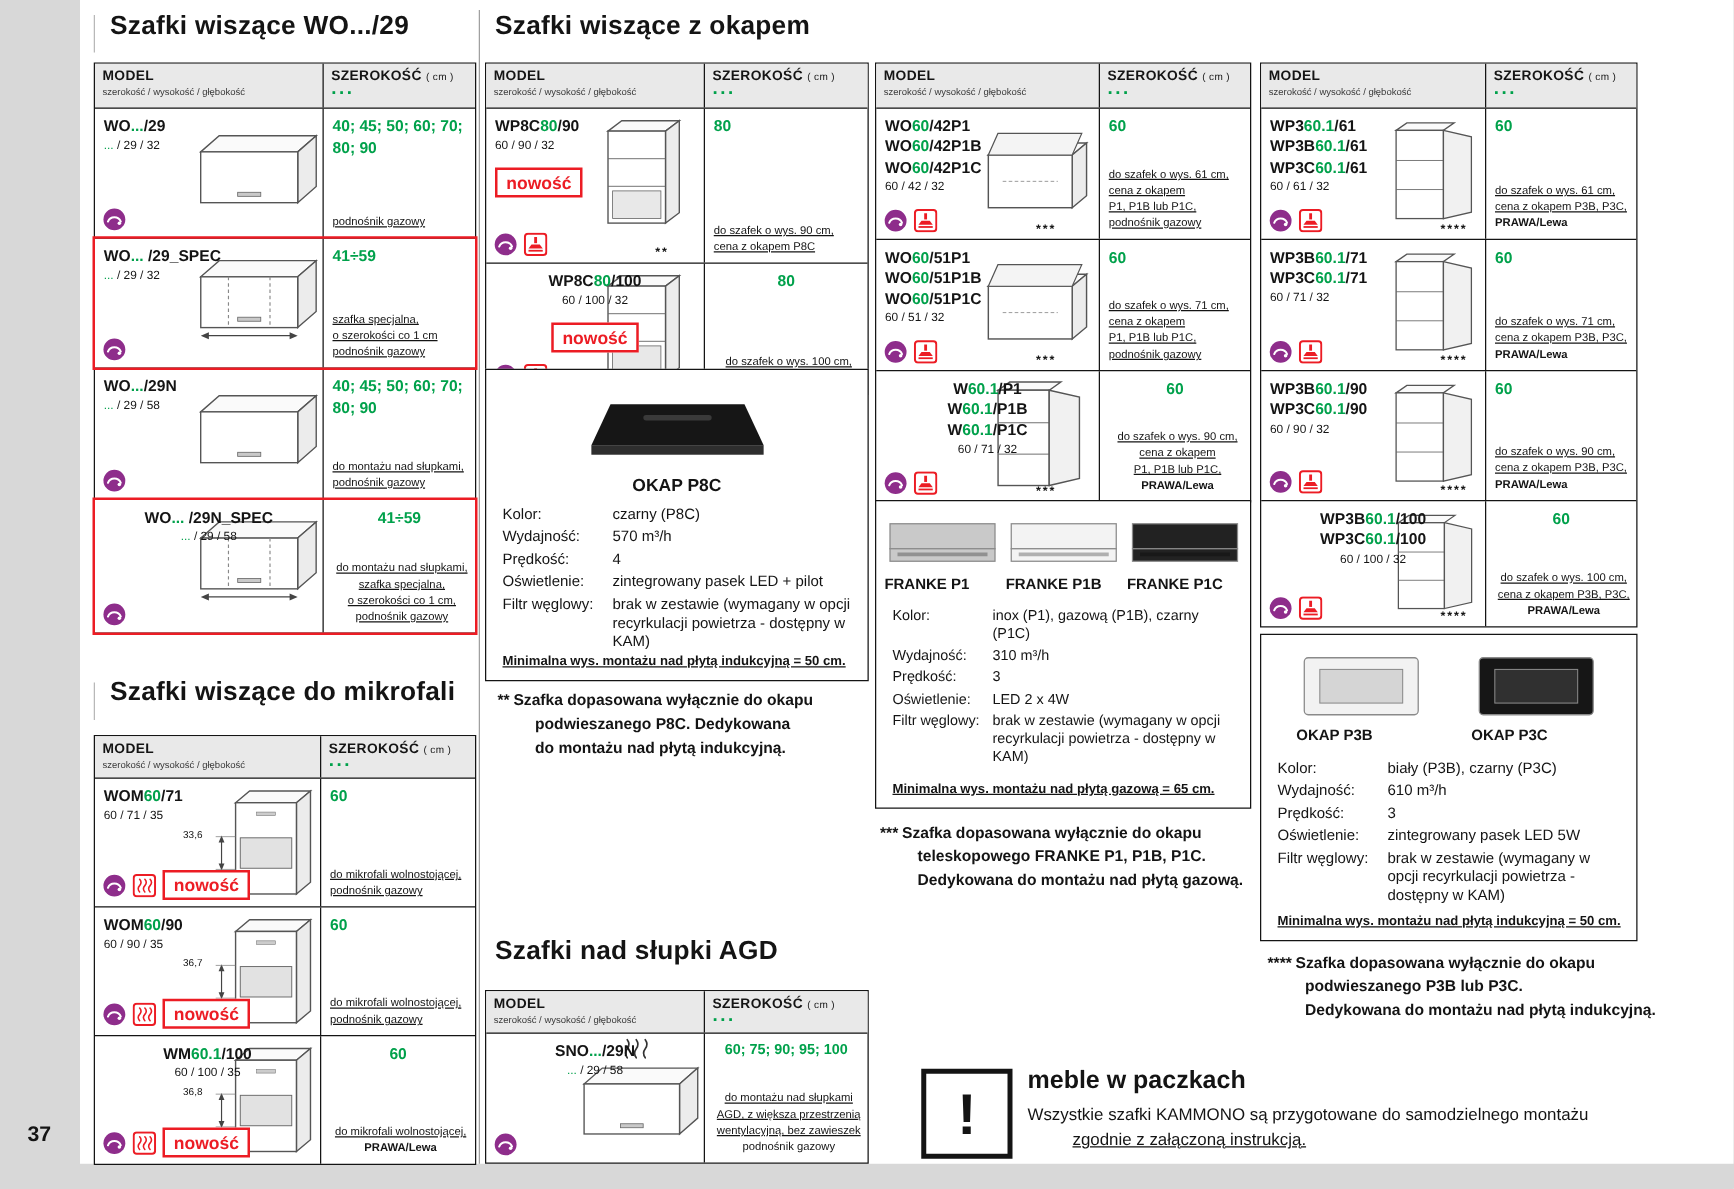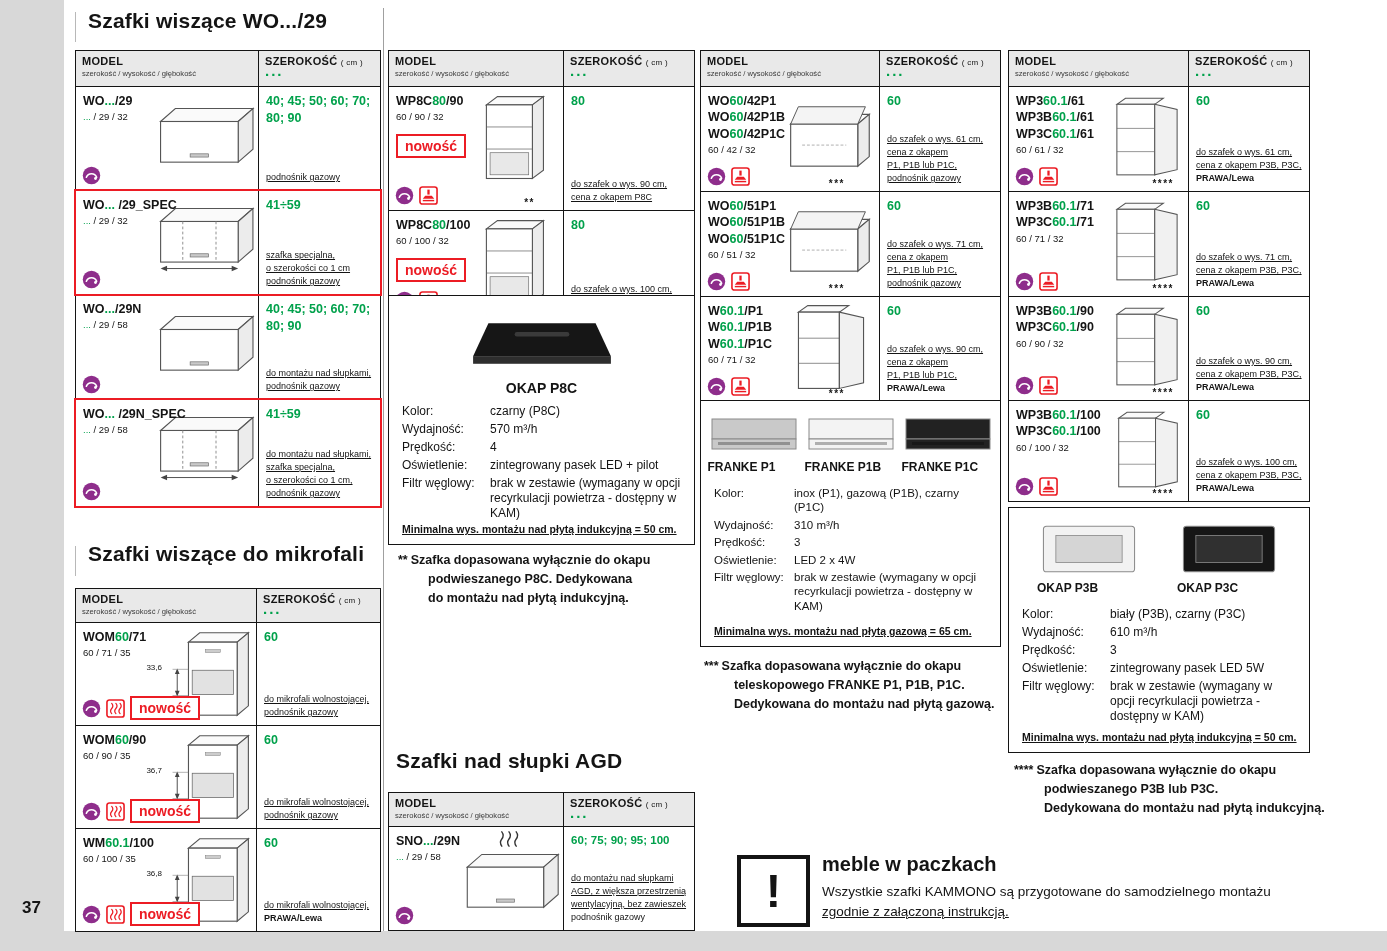--- a/index.html
+++ b/index.html
@@ -12,21 +12,21 @@
   .thead { display:flex; background:#e9e9e9; border-bottom:1px solid #141414; }
   .th { padding:4px 6px 2px; }
   .th-model { flex:1 1 auto; border-right:1px solid #141414; }
   .th-width { flex:0 0 auto; }
   .th-title { font-size:11px; font-weight:700; letter-spacing:.3px; }
   .th-unit { font-size:8px; font-weight:400; }
   .th-sub { font-size:7.6px; color:#3a3a3a; margin-top:2px; }
   .th-dots { font-size:15px; font-weight:700; letter-spacing:2px; line-height:8px; }
   .g { color:var(--green,#00A14B); }
   .trow { position:relative; display:flex; border-bottom:1px solid #141414; }
-  .trow:last-child { border-bottom:none; }
+  .trow:last-child { border-bottom:none;text-align:center; }
   .cell { position:relative; padding:6px 7px; }
   .cell-model { flex:1 1 auto; border-right:1px solid #141414; }
   .cell-width { flex:0 0 auto; }
   .mn { font-size:12.5px; font-weight:700; line-height:1.3; white-space:nowrap; position:relative; z-index:2; }
   .dims { font-size:9.5px; margin-top:2px; position:relative; z-index:2; }
   .wv { font-size:12.5px; font-weight:700; color:var(--green,#00A14B); line-height:1.35; }
   .wv-sm { font-size:11.5px; white-space:nowrap; }
   .notes { position:absolute; left:7px; right:3px; bottom:6px; z-index:2; }
   .nt  { font-size:9px; line-height:1.45; text-decoration:underline; }
   .ntp { font-size:9px; line-height:1.45; }
@@ -45,21 +45,21 @@
   .spec-sm { grid-template-columns:80px 1fr; font-size:11.5px; }
   .min-line { position:absolute; left:13px; right:6px; bottom:9px; font-size:10.5px; font-weight:700; text-decoration:underline; white-space:nowrap; }
   .hood-row { display:flex; justify-content:space-around; align-items:flex-end; }
   .hood-label { font-size:12px; font-weight:700; text-align:left; margin-top:3px; }
   .fn { position:absolute; font-size:12.5px; font-weight:700; line-height:1.5; z-index:2; }
   .fn-ind { margin-left:30px; }
   .mk { margin-right:3px; }
   .bang-box { position:absolute; border:4px solid #141414; background:#fff; display:flex; align-items:center; justify-content:center; font-size:46px; font-weight:700; z-index:2; }
   .f-title { position:absolute; font-size:20px; font-weight:700; z-index:2; }
   .f-line { position:absolute; font-size:13.5px; z-index:2; }
-  .f-underline { text-decoration:underline; }
+  .f-underline { text-decoration:underline;margin-left:36px; }
   .page-num { position:absolute; font-size:17px; font-weight:700; z-index:2; }
 </style>
 </head>
 <body>
 
 <div class="sheet">
 
 <svg width="0" height="0" style="position:absolute" aria-hidden="true">
 <defs>
   <g id="sym-cab-wide">
@@ -129,20 +129,21 @@
   </g>
 </defs>
 </svg>
 
 <div class="paper"></div>
 <div class="vline" style="left:383px;top:8px;height:923px;background:#a0a0a0"></div>
 <div class="vline" style="left:75px;top:12px;height:30px;background:#b8b8b8"></div>
 <div class="vline" style="left:75px;top:546px;height:30px;background:#b8b8b8"></div>
 
 <div class="sec-title" style="left:88px;top:9px">Szafki wiszące WO.../29</div>
+<div class="sec-title" style="left:396px;top:9px">Szafki wiszące z okapem</div>
 <div class="sec-title" style="left:88px;top:542px">Szafki wiszące do mikrofali</div>
 <div class="sec-title" style="left:396px;top:749px">Szafki nad słupki AGD</div>
 
 <div class="tbl" style="left:75px;top:50px;width:306px">
   <div class="thead" style="height:36px">
     <div class="th th-model">
       <div class="th-title">MODEL</div>
       <div class="th-sub">szerokość / wysokość / głębokość</div>
     </div>
     <div class="th th-width" style="width:121px">

